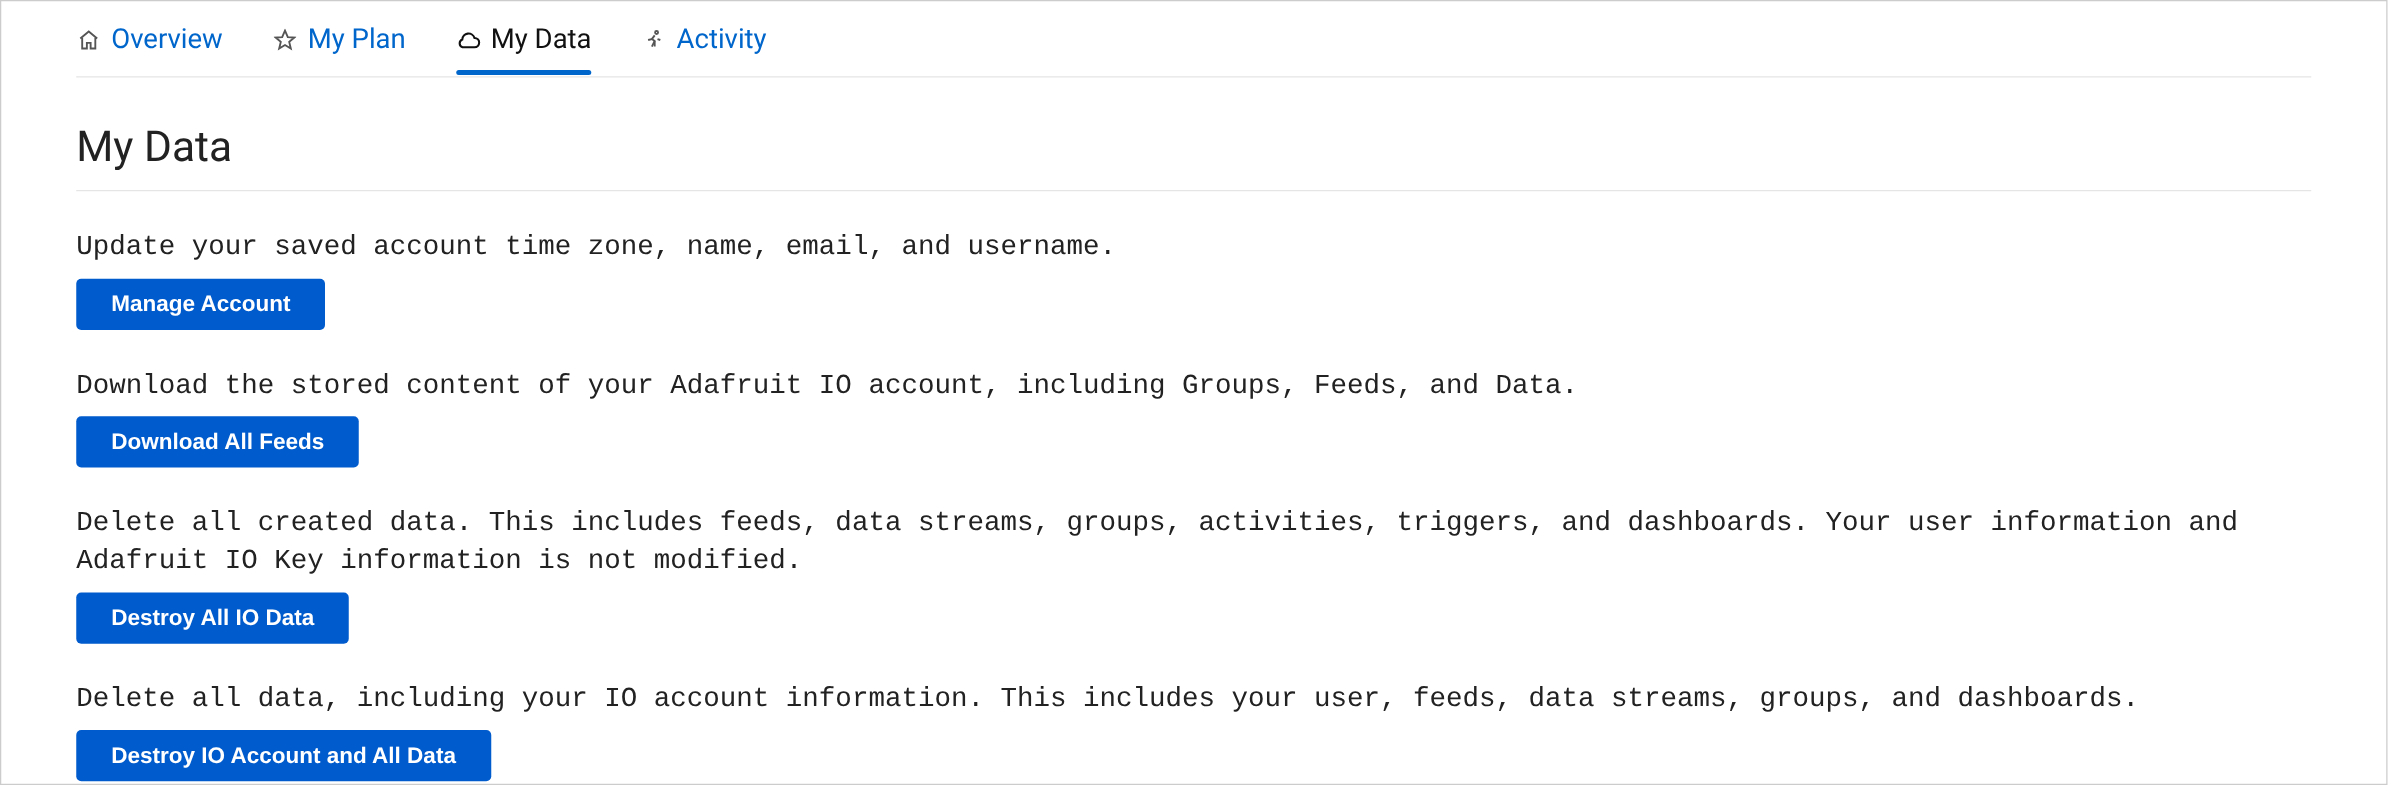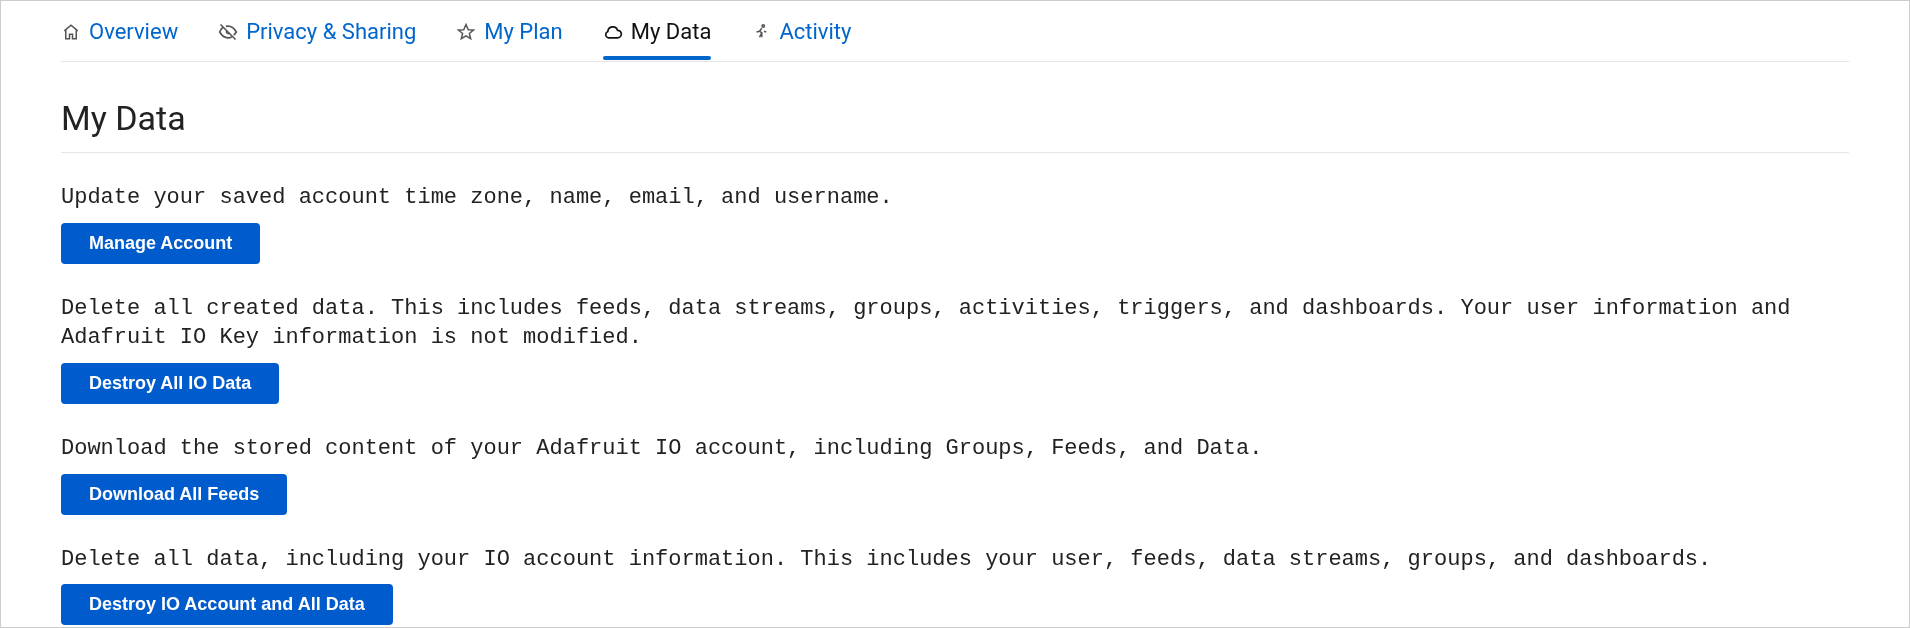--- a/index.html
+++ b/index.html
@@ -105,30 +105,20 @@
       <span class="tab-icon">
         <svg width="18" height="18" viewBox="0 0 24 24" fill="none" stroke="currentColor" stroke-width="2">
             <path d="M3 10.5L12 3l9 7.5"></path>
             <path d="M5 9.5V21h5v-6h4v6h5V9.5"></path>
           </svg>
       </span>
       <span>Overview</span>
     </a>
     <a class="tab">
       <span class="tab-icon">
-        <svg width="20" height="20" viewBox="0 0 24 24" fill="none" stroke="currentColor" stroke-width="2">
-            <path d="M3 3l18 18"></path>
-            <path d="M10.6 10.6a2 2 0 002.8 2.8"></path>
-            <path d="M9.4 5.3A9.9 9.9 0 0112 5c6 0 10 7 10 7a17 17 0 01-3.1 3.6M6.1 6.1A17 17 0 002 12s4 7 10 7a9.9 9.9 0 004.6-1.1"></path>
-          </svg>
-      </span>
-      <span>Privacy &amp; Sharing</span>
-    </a>
-    <a class="tab">
-      <span class="tab-icon">
         <svg width="18" height="18" viewBox="0 0 24 24" fill="none" stroke="currentColor" stroke-width="2">
             <polygon points="12 2 15 9 22 9.3 16.5 14 18.2 21 12 17.3 5.8 21 7.5 14 2 9.3 9 9 12 2"></polygon>
           </svg>
       </span>
       <span>My Plan</span>
     </a>
     <a class="tab active">
       <span class="tab-icon">
         <svg width="20" height="20" viewBox="0 0 24 24" fill="none" stroke="currentColor" stroke-width="2">
             <path d="M17.5 19a4.5 4.5 0 000-9 6 6 0 00-11.7 1.5A4 4 0 006 19h11.5z"></path>
@@ -151,26 +141,26 @@
   </nav>
 
   <h1 class="page-title">My Data</h1>
 
   <div class="section">
     <p class="section-desc">Update your saved account time zone, name, email, and username.</p>
     <button class="btn">Manage Account</button>
   </div>
 
   <div class="section">
-    <p class="section-desc">Delete all created data. This includes feeds, data streams, groups, activities, triggers, and dashboards. Your user information and Adafruit IO Key information is not modified.</p>
-    <button class="btn">Destroy All IO Data</button>
+    <p class="section-desc">Download the stored content of your Adafruit IO account, including Groups, Feeds, and Data.</p>
+    <button class="btn">Download All Feeds</button>
   </div>
 
   <div class="section">
-    <p class="section-desc">Download the stored content of your Adafruit IO account, including Groups, Feeds, and Data.</p>
-    <button class="btn">Download All Feeds</button>
+    <p class="section-desc">Delete all created data. This includes feeds, data streams, groups, activities, triggers, and dashboards. Your user information and Adafruit IO Key information is not modified.</p>
+    <button class="btn">Destroy All IO Data</button>
   </div>
 
   <div class="section">
     <p class="section-desc">Delete all data, including your IO account information. This includes your user, feeds, data streams, groups, and dashboards.</p>
     <button class="btn">Destroy IO Account and All Data</button>
   </div>
 </div>
 
 </body></html>

